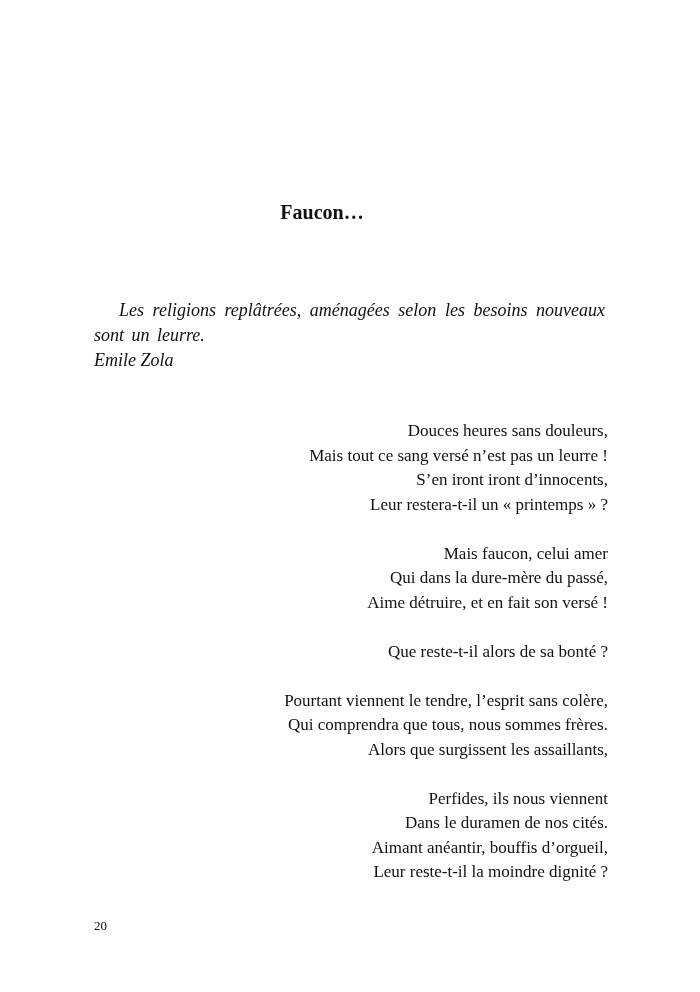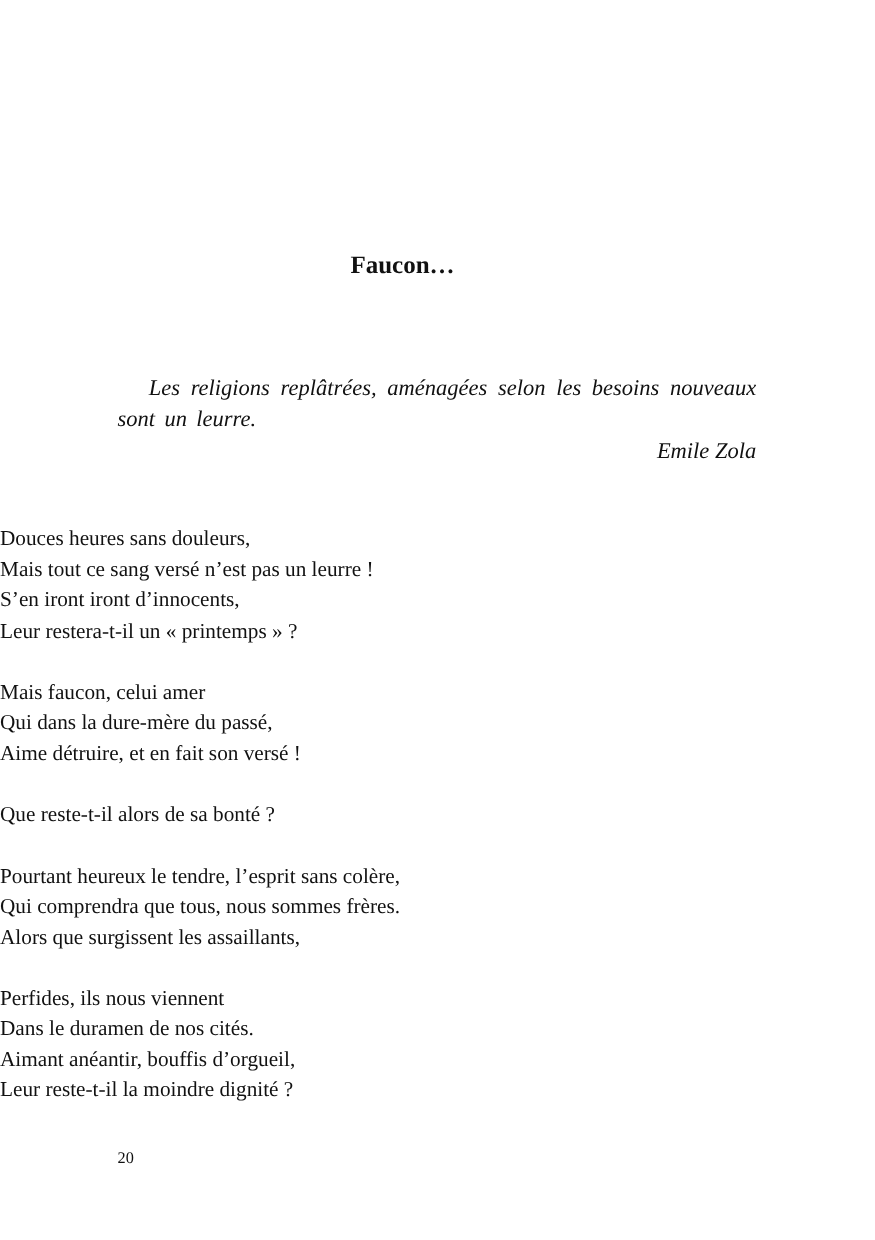--- a/index.html
+++ b/index.html
@@ -35,29 +35,29 @@
       line-height: 25px;
     }
     .epigraph-quote {
       text-align: justify;
       text-align-last: left;
       text-indent: 25px;
       word-spacing: 3px;
       margin: 0;
     }
     .epigraph-author {
-      text-align: right;
+      text-align: left;
       margin: 0;
     }
     .poem {
       position: absolute;
       top: 419px;
       left: 0;
       width: 608px;
-      text-align: left;
+      text-align: right;
       font-size: 17px;
       line-height: 24.5px;
     }
     .stanza {
       margin: 0 0 24.5px 0;
     }
     .verse {
       display: block;
     }
     .page-number {
@@ -87,21 +87,21 @@
   </div>
   <div class="stanza">
     <span class="verse">Mais faucon, celui amer</span>
     <span class="verse">Qui dans la dure-mère du passé,</span>
     <span class="verse">Aime détruire, et en fait son versé !</span>
   </div>
   <div class="stanza">
     <span class="verse">Que reste-t-il alors de sa bonté ?</span>
   </div>
   <div class="stanza">
-    <span class="verse">Pourtant heureux le tendre, l’esprit sans colère,</span>
+    <span class="verse">Pourtant viennent le tendre, l’esprit sans colère,</span>
     <span class="verse">Qui comprendra que tous, nous sommes frères.</span>
     <span class="verse">Alors que surgissent les assaillants,</span>
   </div>
   <div class="stanza">
     <span class="verse">Perfides, ils nous viennent</span>
     <span class="verse">Dans le duramen de nos cités.</span>
     <span class="verse">Aimant anéantir, bouffis d’orgueil,</span>
     <span class="verse">Leur reste-t-il la moindre dignité ?</span>
   </div>
 </div>

